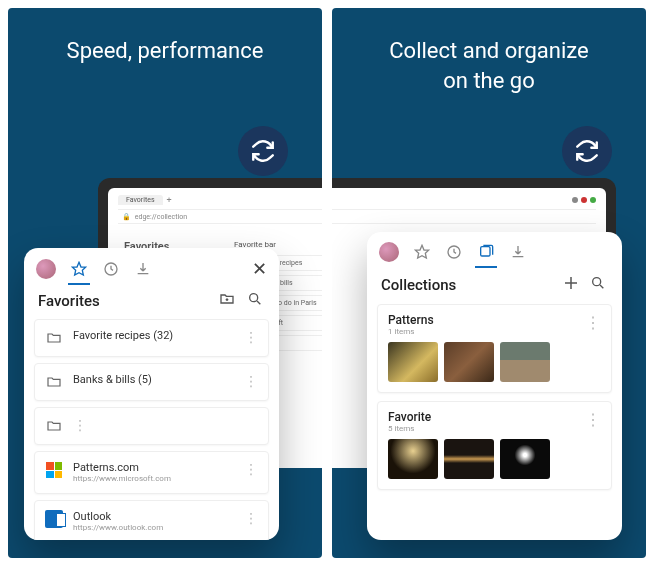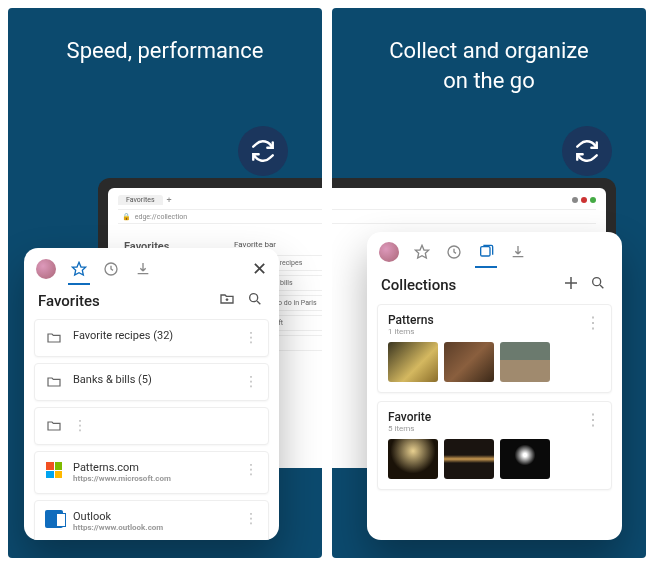--- a/index.html
+++ b/index.html
@@ -40,21 +40,21 @@
   .phone-tabs .ticon.active::after{content:'';position:absolute;left:-2px;right:-2px;bottom:-7px;height:2px;background:#0f6cbd;}
   .phone-tabs .spacer { flex: 1; }
   .phone-tabs .close { color:#444; font-size: 18px; }
   .phone-header { display:flex; align-items:center; padding: 6px 14px 8px; }
   .phone-header .title { font-size: 15px; font-weight: 500; color:#222; flex:1; }
   .phone-header .hicon { width:18px; color:#555; margin-left: 10px; }
   .list { padding: 0 10px; }
   .list-item { background:#fff; border:1px solid #eee; border-radius:4px; padding:9px 10px; margin-bottom:6px; display:flex; align-items:flex-start; gap:10px; box-shadow: 0 1px 2px rgba(0,0,0,.04); }
   .list-item .licon { width:18px; height:18px; display:flex;align-items:center;justify-content:center; color:#666; flex-shrink:0; }
   .list-item .ltext { flex:1; font-size: 11px; color:#333; line-height:1.2; }
-  .list-item .ltext .sub { display:block; font-size:8px; color:#999;font-weight:bold; }
+  .list-item .ltext .sub { display:block; font-size:8px; color:#999; }
   .list-item .more { color:#bbb; font-size:14px; }
   .ms-logo { display:grid; grid-template-columns:1fr 1fr; gap:1px; width:16px; height:16px; }
   .ms-logo span:nth-child(1){background:#f25022;} .ms-logo span:nth-child(2){background:#7fba00;}
   .ms-logo span:nth-child(3){background:#00a4ef;} .ms-logo span:nth-child(4){background:#ffb900;}
   .outlook-logo { width:18px; height:18px; background:#0f6cbd; border-radius:2px; position:relative; }
   .outlook-logo::after{content:'';position:absolute;right:-3px;top:3px;width:8px;height:12px;background:#fff;border:1px solid #0f6cbd;}
   
   .collection-group { background:#fff; border:1px solid #eee; border-radius:4px; padding:8px 10px 10px; margin-bottom:8px; box-shadow: 0 1px 2px rgba(0,0,0,.04); }
   .collection-group .grow{display:flex;align-items:flex-start;}
   .collection-group .gname{font-size:12px;color:#222;font-weight:500;}

